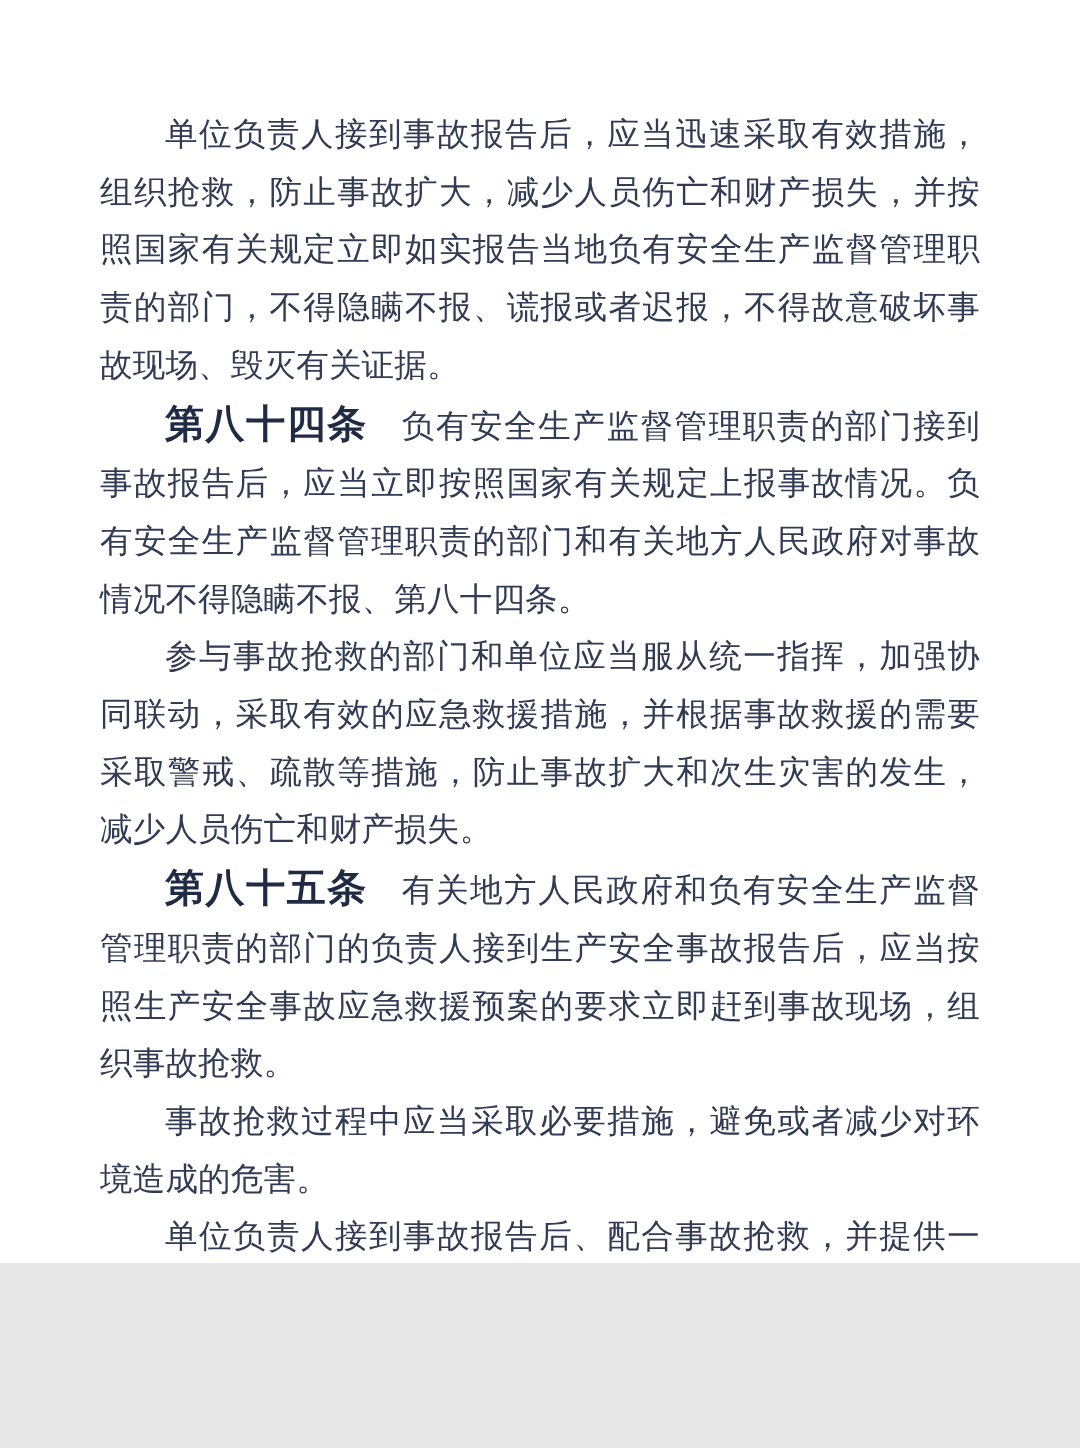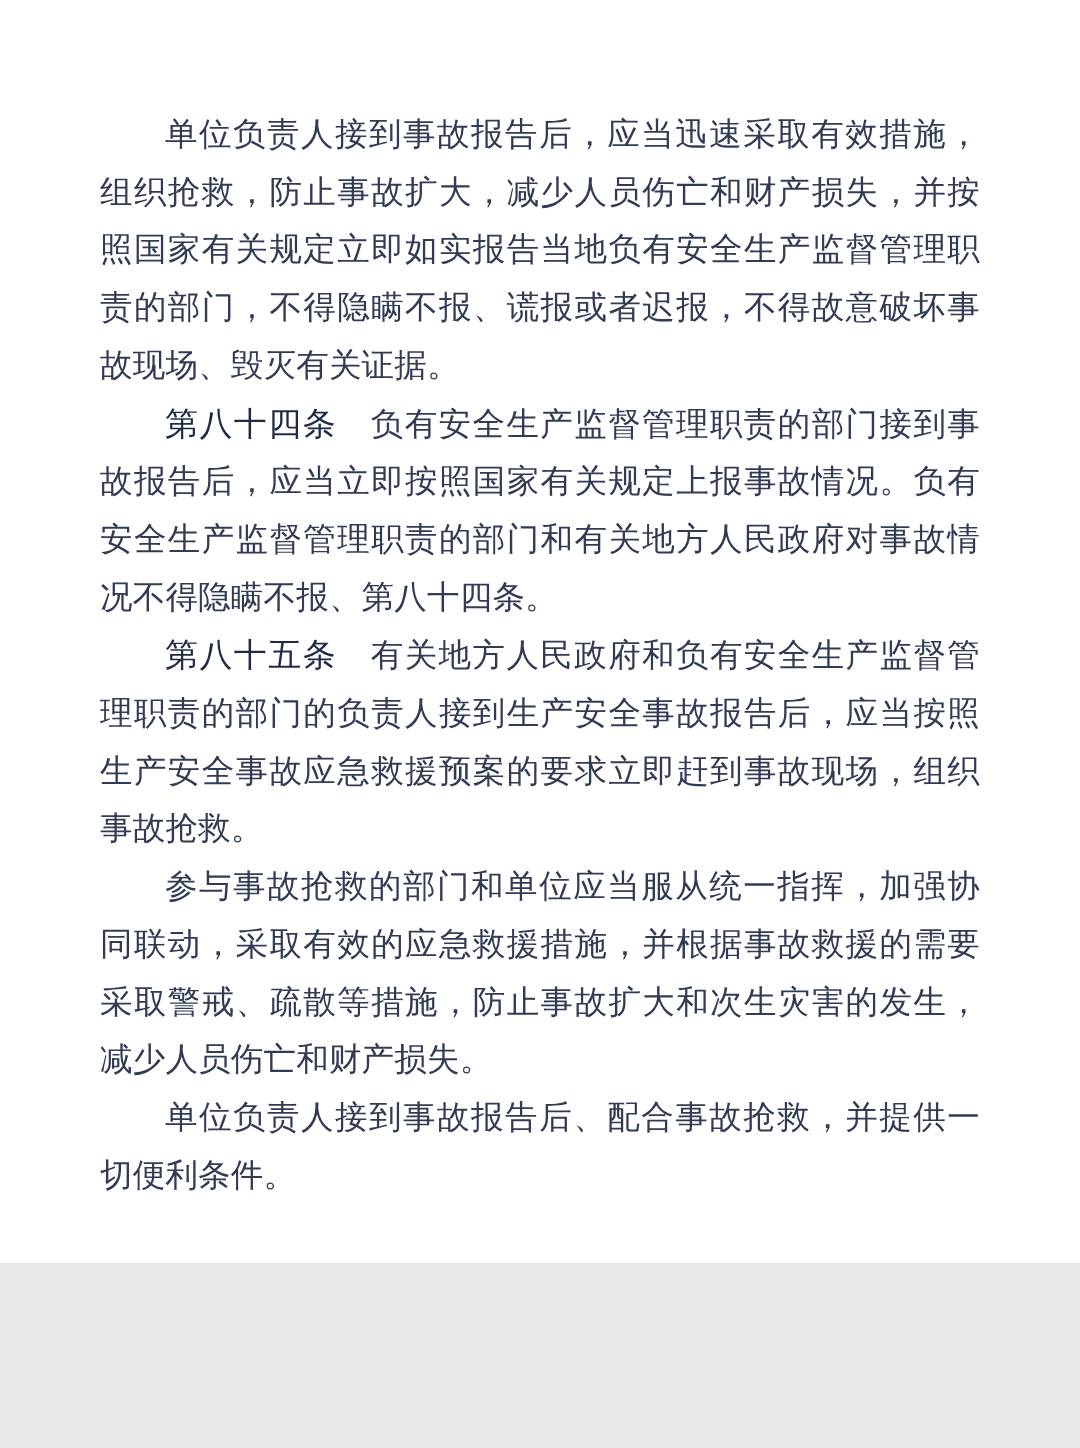--- a/index.html
+++ b/index.html
@@ -29,39 +29,40 @@
     letter-spacing: 0.2px;
   }
   .para {
     margin: 0;
     padding: 0;
     text-indent: 2em;
   }
   .head {
     color: var(--head-fg, #1f2a44);
     font-family: "Liberation Sans", "DejaVu Sans", sans-serif;
-    font-weight: 400;
-    font-size: 33px;
+    font-weight: 700;
+    font-size: 39px;
   }
   .headgap {
     display: inline-block;
     width: 1em;
   }
 </style>
 </head>
 <body>
 
 <div class="page">
   <div class="content">
 
     <p class="para"><span>单位负责人接到事故报告后，应当迅速采取有效措施，组织抢救，防止事故扩大，减少人员伤亡和财产损失，并按照国家有关规定立即如实报告当地负有安全生产监督管理职责的部门，不得隐瞒不报、谎报或者迟报，不得故意破坏事故现场、毁灭有关证据。</span></p>
 
     <p class="para"><b class="head">第八十四条</b><span class="headgap"></span><span>负有安全生产监督管理职责的部门接到事故报告后，应当立即按照国家有关规定上报事故情况。负有安全生产监督管理职责的部门和有关地方人民政府对事故情况不得隐瞒不报、第八十四条。</span></p>
 
+    <p class="para"><span>参与事故抢救的部门和单位应当服从统一指挥，加强协同联动，采取有效的应急救援措施，并根据事故救援的需要采取警戒、疏散等措施，防止事故扩大和次生灾害的发生，减少人员伤亡和财产损失。</span></p>
+
     <p class="para"><b class="head">第八十五条</b><span class="headgap"></span><span>有关地方人民政府和负有安全生产监督管理职责的部门的负责人接到生产安全事故报告后，应当按照生产安全事故应急救援预案的要求立即赶到事故现场，组织事故抢救。</span></p>
 
-    <p class="para"><span>参与事故抢救的部门和单位应当服从统一指挥，加强协同联动，采取有效的应急救援措施，并根据事故救援的需要采取警戒、疏散等措施，防止事故扩大和次生灾害的发生，减少人员伤亡和财产损失。</span></p>
-
+    <p class="para"><span>事故抢救过程中应当采取必要措施，避免或者减少对环境造成的危害。</span></p>
 
     <p class="para"><span>单位负责人接到事故报告后、配合事故抢救，并提供一切便利条件。</span></p>
 
   </div>
 </div>
 
 </body></html>

